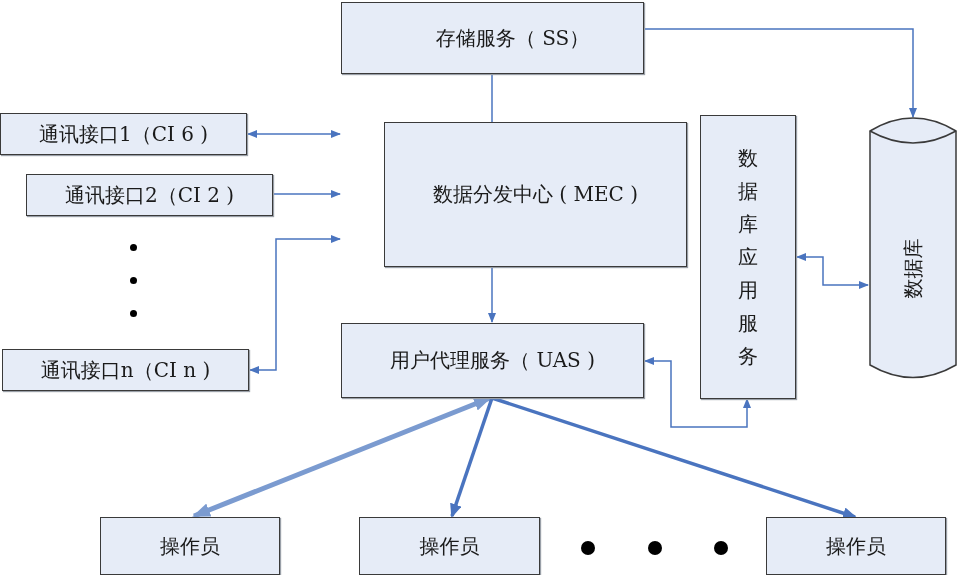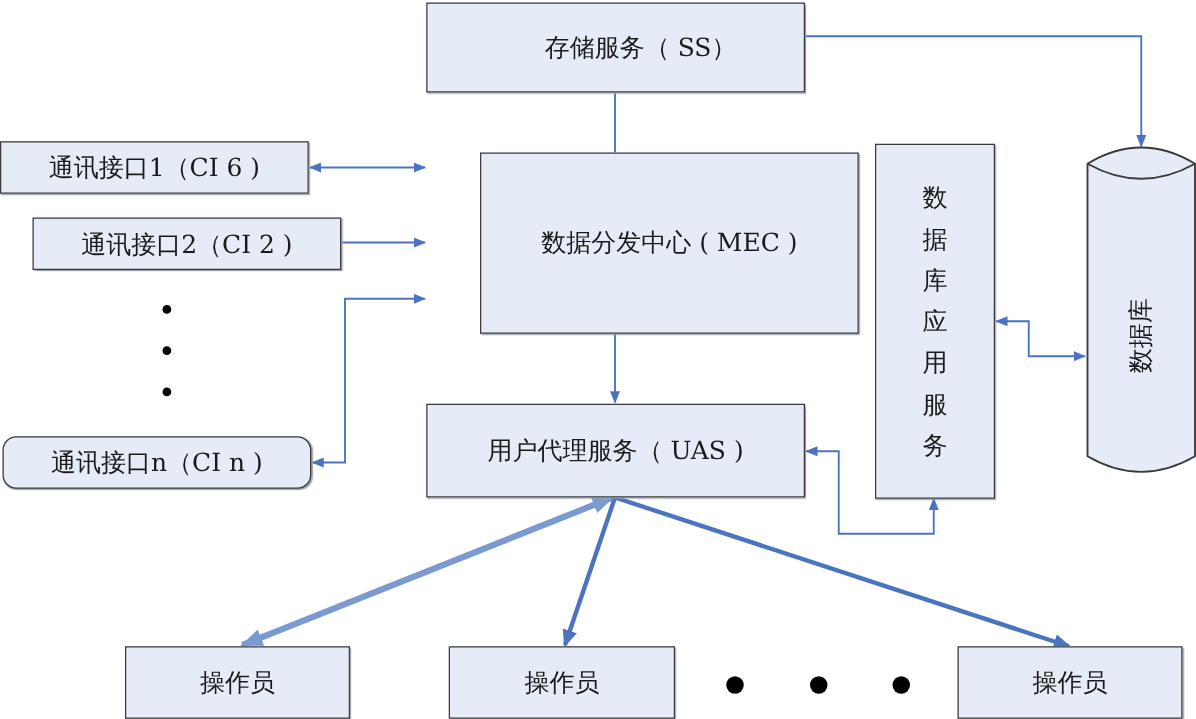--- a/index.html
+++ b/index.html
@@ -76,21 +76,21 @@
 <div class="box" style="left:341px; top:323px; width:303px; height:75px;text-align:right;">
   <span>用户代理服务（ UAS )</span>
 </div>
 
 <div class="box" style="left:0px; top:113px; width:247px; height:42px;">
   <span>通讯接口1（CI 6 )</span>
 </div>
 <div class="box" style="left:0px; top:174px; width:247px; height:42px;margin-left:26px;">
   <span>通讯接口2（CI 2 )</span>
 </div>
-<div class="box" style="left:2px; top:349px; width:247px; height:42px;border-radius:11px;">
+<div class="box" style="left:2px; top:349px; width:247px; height:42px;">
   <span>通讯接口n（CI n )</span>
 </div>
 
 <div class="dot" style="left:130px; top:244px; width:7px; height:7px;"></div>
 <div class="dot" style="left:130px; top:277px; width:7px; height:7px;"></div>
 <div class="dot" style="left:130px; top:310px; width:7px; height:7px;"></div>
 
 <div class="box vtext" style="left:700px; top:115px; width:96px; height:284px;">
   <span>数</span>
   <span>据</span>

